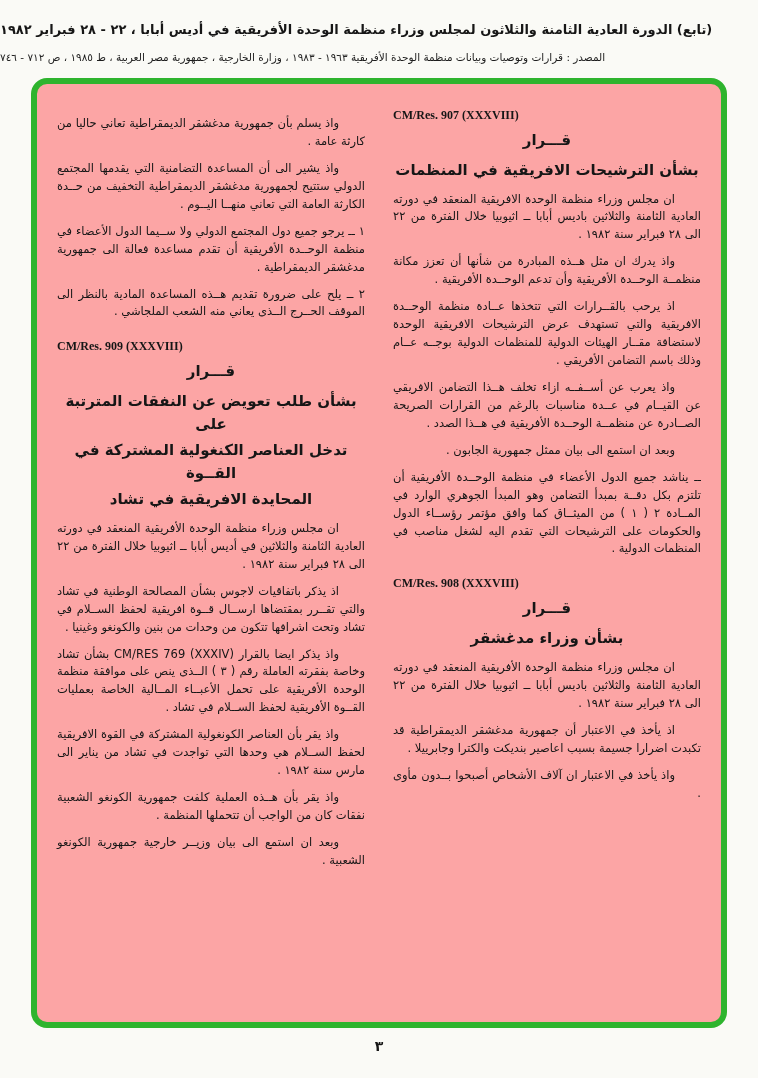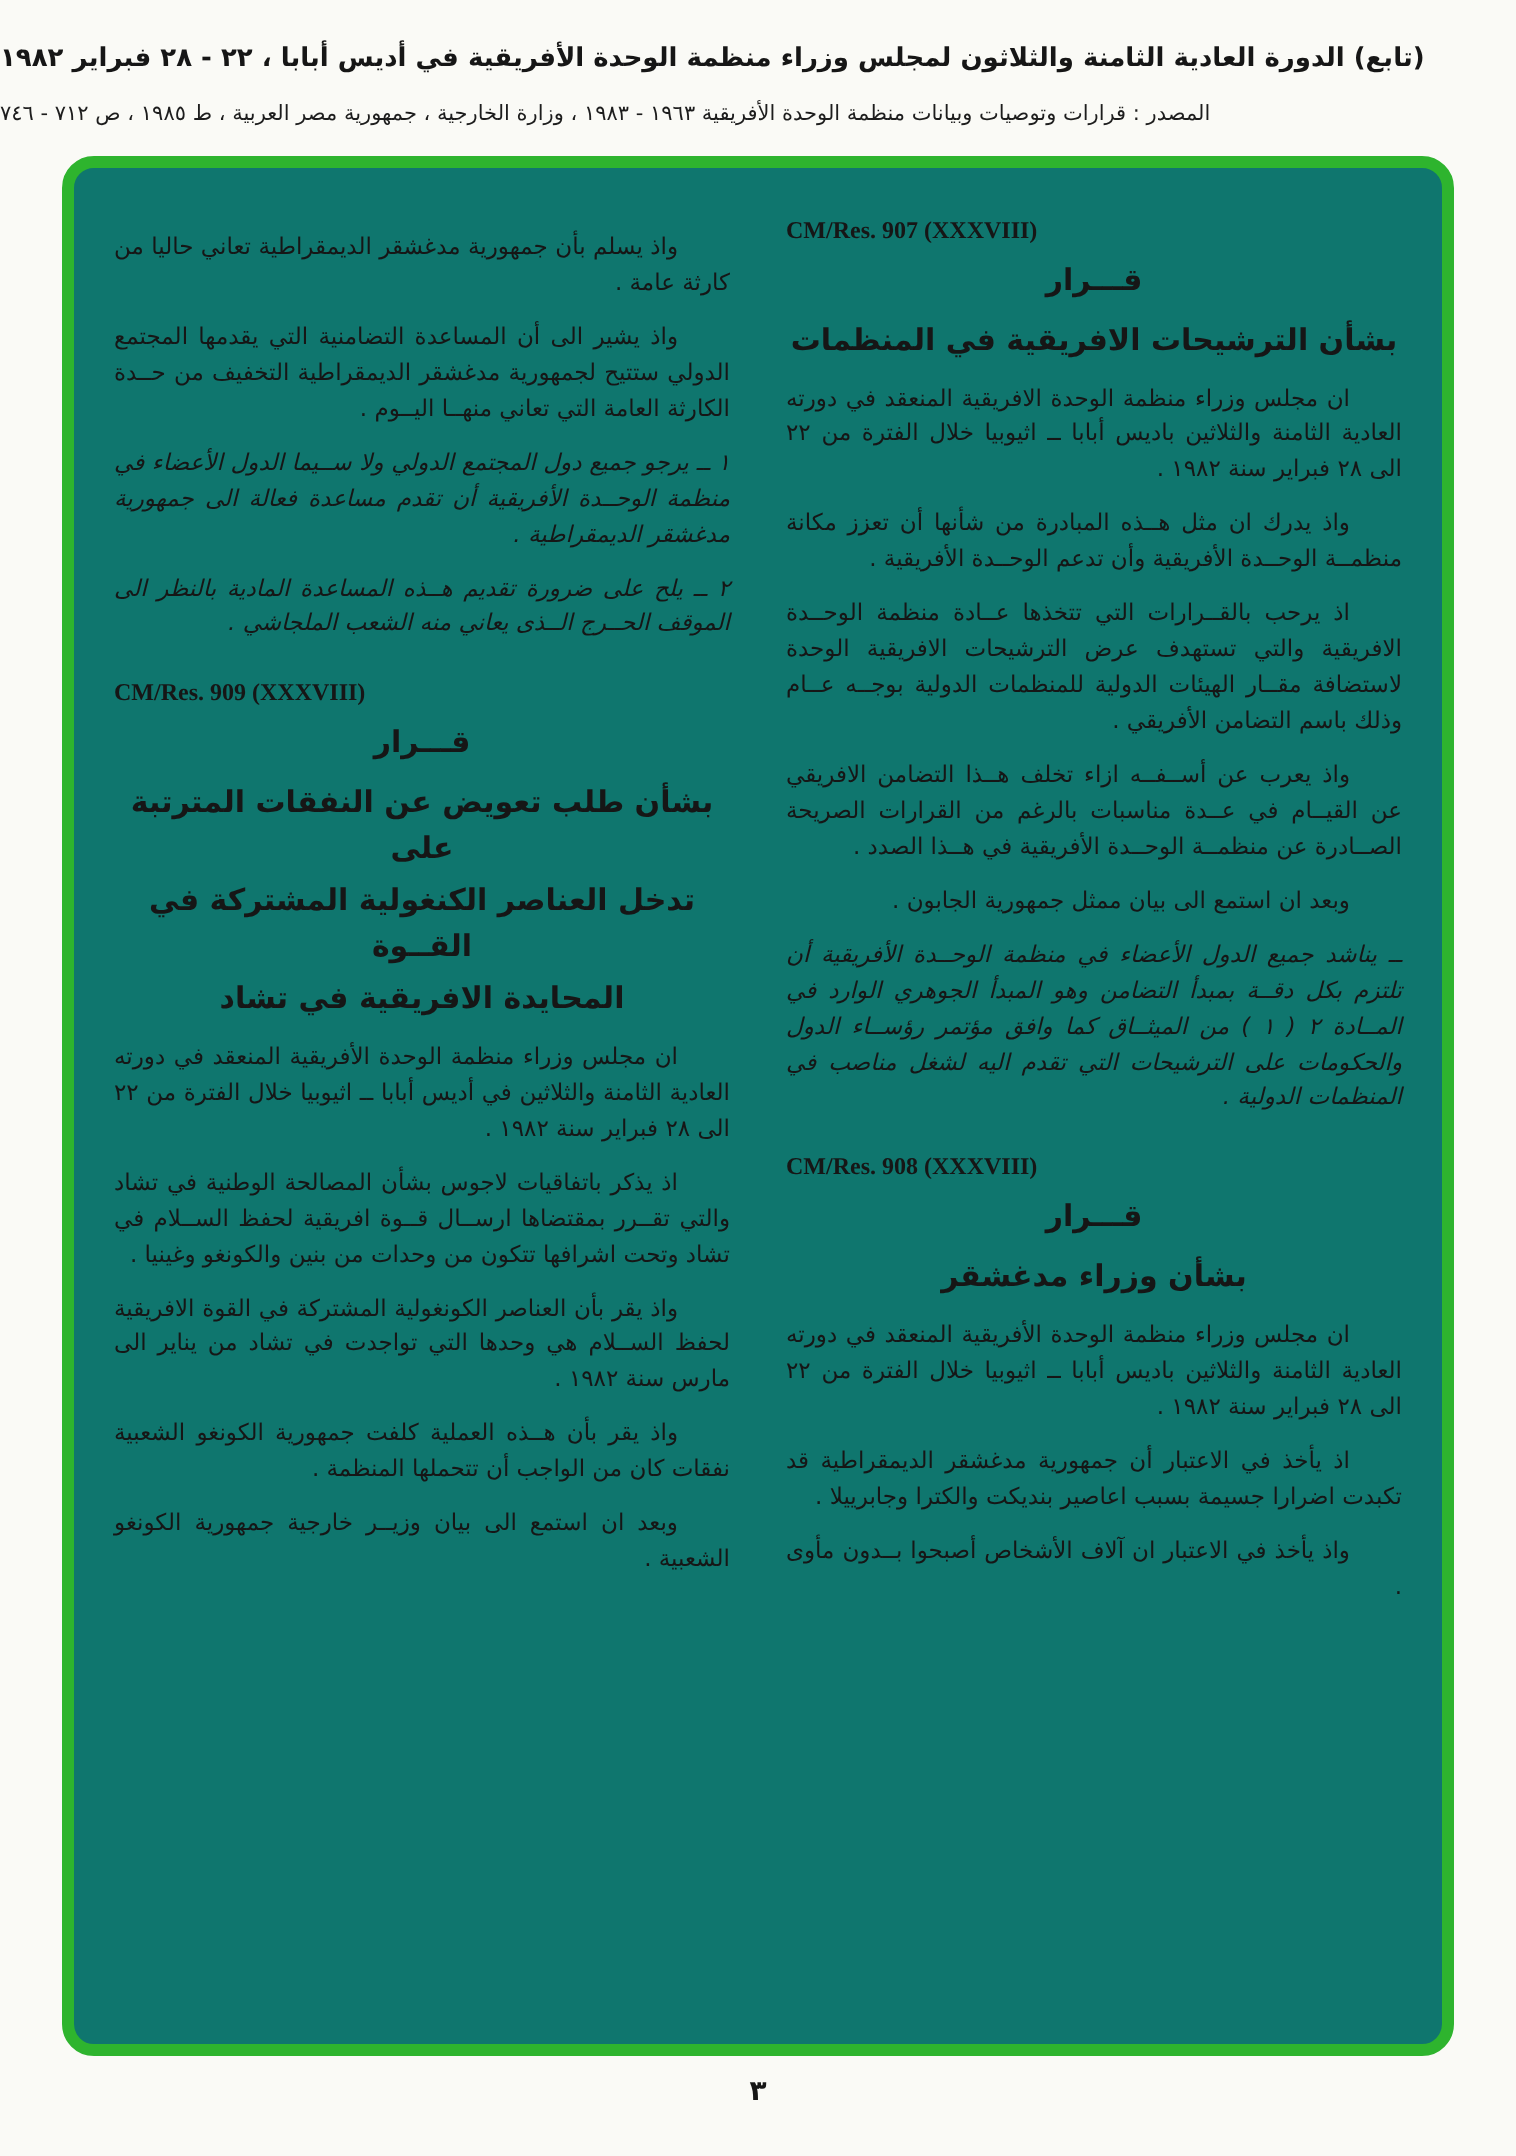--- a/index.html
+++ b/index.html
@@ -14,21 +14,21 @@
   .page-header { text-align: left; padding-top: 22px; }
   .header-line1 { font-size: 13px; font-weight: bold; direction: rtl; }
   .header-line2 { font-size: 10.5px; margin-top: 14px; direction: rtl; color: #1d1d1d; }
   .green-box {
     width: 696px; height: 950px;
     margin: 15px auto 0;
     border: 6px solid #2eb42e;
     border-radius: 16px;
     padding: 22px 20px;
     overflow: hidden;
-    background: #0f766e;
+    background: #fca5a5;
   }
   .columns { display: flex; gap: 28px; direction: rtl; height: 100%; }
   .col { flex: 1; direction: rtl; min-width: 0; }
   .res-code {
     direction: ltr; text-align: left;
     font-family: "Liberation Serif", serif;
     font-size: 12px; font-weight: bold;
     margin: 18px 0 8px;
   }
   .col > .res-code:first-child { margin-top: 2px; }
@@ -39,21 +39,21 @@
   .res-subject {
     text-align: center; font-size: 15px; font-weight: bold;
     margin: 0 0 4px; line-height: 1.5;
   }
   .para {
     font-size: 11.5px; line-height: 1.56;
     text-align: justify;
     margin: 9px 0;
     text-indent: 26px;
   }
-  .para.flush { text-indent: 0; font-style: italic; }
+  .para.flush { text-indent: 0; }
   .page-footer { text-align: center; }
   .page-number { display: inline-block; font-size: 14px; font-weight: bold; margin-top: 10px; direction: rtl; }
 </style>
 </head>
 <body>
 
 <main>
 
   <header class="page-header">
     <div class="header-line1">(تابع) الدورة العادية الثامنة والثلاثون لمجلس وزراء منظمة الوحدة الأفريقية في أديس أبابا ، ٢٢ - ٢٨ فبراير ١٩٨٢</div>
@@ -88,20 +88,21 @@
         <p class="para flush">١ ــ يرجو جميع دول المجتمع الدولي ولا ســيما الدول الأعضاء في منظمة الوحــدة الأفريقية أن تقدم مساعدة فعالة الى جمهورية مدغشقر الديمقراطية .</p>
         <p class="para flush">٢ ــ يلح على ضرورة تقديم هــذه المساعدة المادية بالنظر الى الموقف الحــرج الــذى يعاني منه الشعب الملجاشي .</p>
 
         <div class="res-code">CM/Res. 909 (XXXVIII)</div>
         <h2 class="res-heading">قـــرار</h2>
         <h3 class="res-subject">بشأن طلب تعويض عن النفقات المترتبة على</h3>
         <h3 class="res-subject">تدخل العناصر الكنغولية المشتركة في القــوة</h3>
         <h3 class="res-subject">المحايدة الافريقية في تشاد</h3>
         <p class="para">ان مجلس وزراء منظمة الوحدة الأفريقية المنعقد في دورته العادية الثامنة والثلاثين في أديس أبابا ــ اثيوبيا خلال الفترة من ٢٢ الى ٢٨ فبراير سنة ١٩٨٢ .</p>
         <p class="para">اذ يذكر باتفاقيات لاجوس بشأن المصالحة الوطنية في تشاد والتي تقــرر بمقتضاها ارســال قــوة افريقية لحفظ الســلام في تشاد وتحت اشرافها تتكون من وحدات من بنين والكونغو وغينيا .</p>
+        <p class="para">واذ يذكر ايضا بالقرار CM/RES 769 (XXXIV) بشأن تشاد وخاصة بفقرته العاملة رقم ( ٣ ) الــذى ينص على موافقة منظمة الوحدة الأفريقية على تحمل الأعبــاء المــالية الخاصة بعمليات القــوة الأفريقية لحفظ الســلام في تشاد .</p>
         <p class="para">واذ يقر بأن العناصر الكونغولية المشتركة في القوة الافريقية لحفظ الســلام هي وحدها التي تواجدت في تشاد من يناير الى مارس سنة ١٩٨٢ .</p>
         <p class="para">واذ يقر بأن هــذه العملية كلفت جمهورية الكونغو الشعبية نفقات كان من الواجب أن تتحملها المنظمة .</p>
         <p class="para">وبعد ان استمع الى بيان وزيــر خارجية جمهورية الكونغو الشعبية .</p>
       </div>
 
     </div>
   </section>
 
   <footer class="page-footer">
     <div class="page-number">٣</div>

